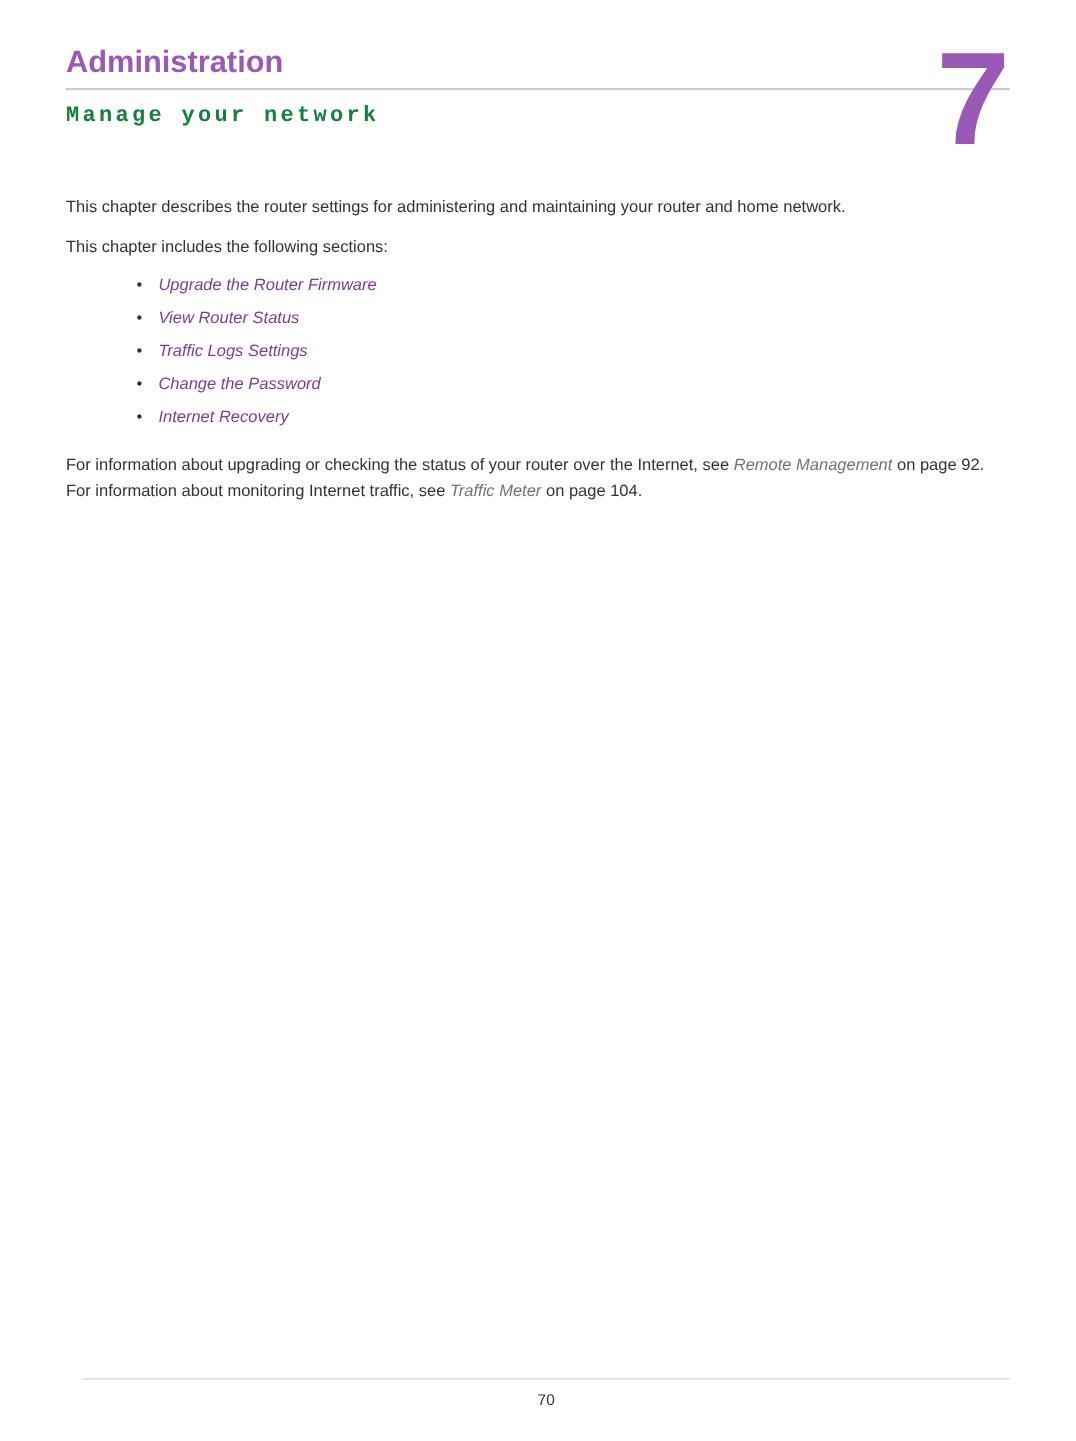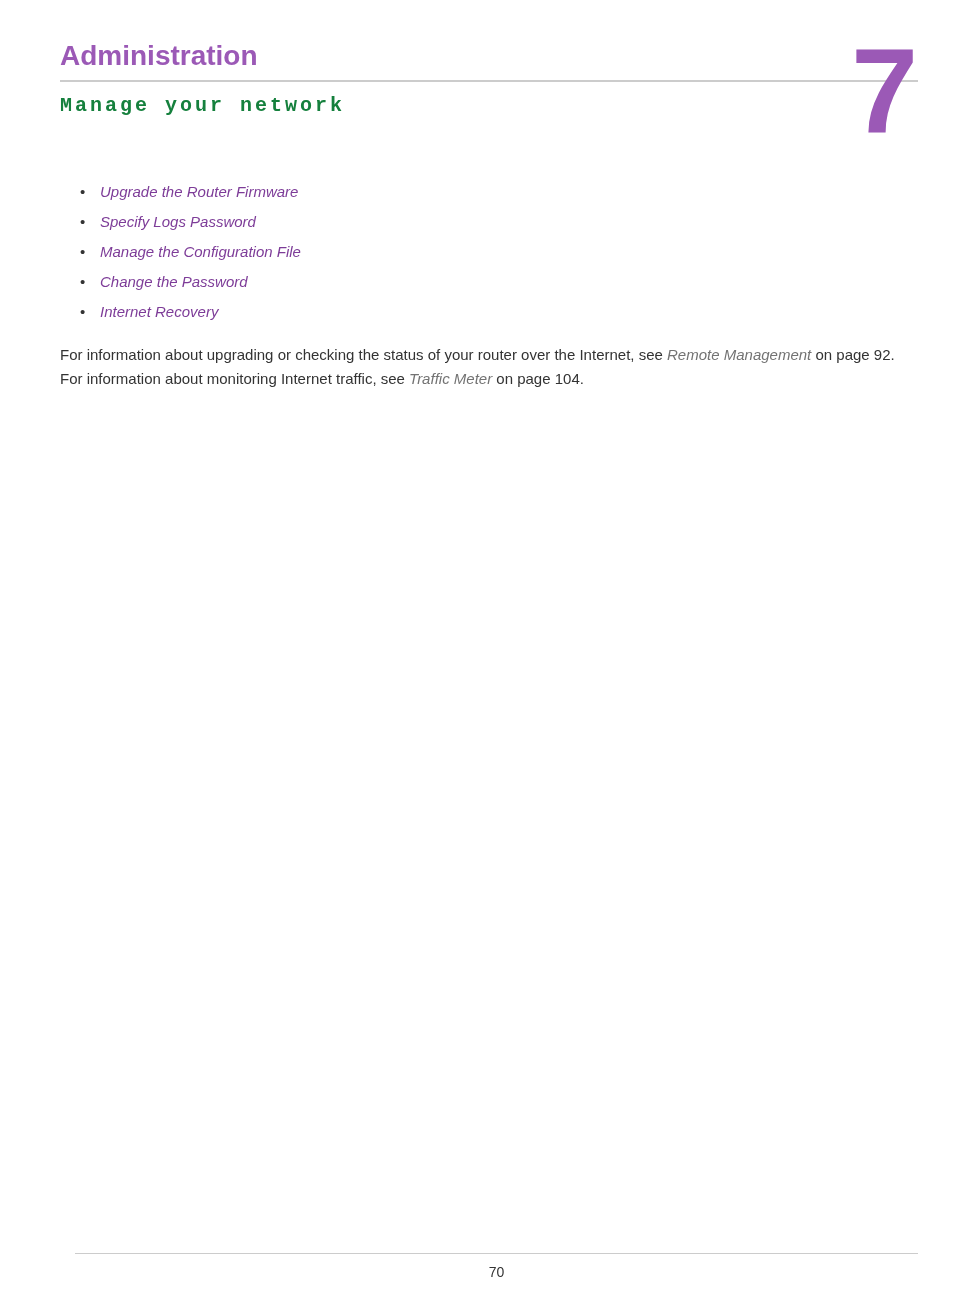--- a/index.html
+++ b/index.html
@@ -75,20 +75,21 @@
       margin-left: 40px;
       margin-bottom: 16px;
     }
 
     .bullet-list li {
       font-size: 15px;
       line-height: 2;
       color: #7d3c98;
       font-style: italic;
       position: relative;
+      margin-left: 44px;
     }
 
     .bullet-list li::before {
       content: "•";
       color: #333333;
       font-style: normal;
       position: absolute;
       left: -20px;
     }
 
@@ -137,26 +138,28 @@
 <div class="page-container">
 
   <div class="chapter-number">7</div>
 
   <h1 class="chapter-title">Administration</h1>
 
   <hr class="title-rule">
 
   <div class="chapter-subtitle">Manage your network</div>
 
+  <p class="body-text">This chapter describes the router settings for administering and maintaining your router and home network.</p>
 
+  <p class="sections-intro">This chapter includes the following sections:</p>
 
   <ul class="bullet-list">
   <li><a href="#">Upgrade the Router Firmware</a></li>
-      <li><a href="#">Specify Logs Password</a></li>
-      <li><a href="#">Manage the Configuration File</a></li>
+      <li><a href="#">View Router Status</a></li>
+      <li><a href="#">Traffic Logs Settings</a></li>
       <li><a href="#">Change the Password</a></li>
       <li><a href="#">Internet Recovery</a></li>
     </ul>
 
   <p class="footer-text">
     <span>For information about upgrading or checking the status of your router over the Internet, see </span><a href="#">Remote Management</a><span> on page 92. For information about monitoring Internet traffic, see </span><a href="#">Traffic Meter</a><span> on page 104.</span>
   </p>
 
 </div>
 

